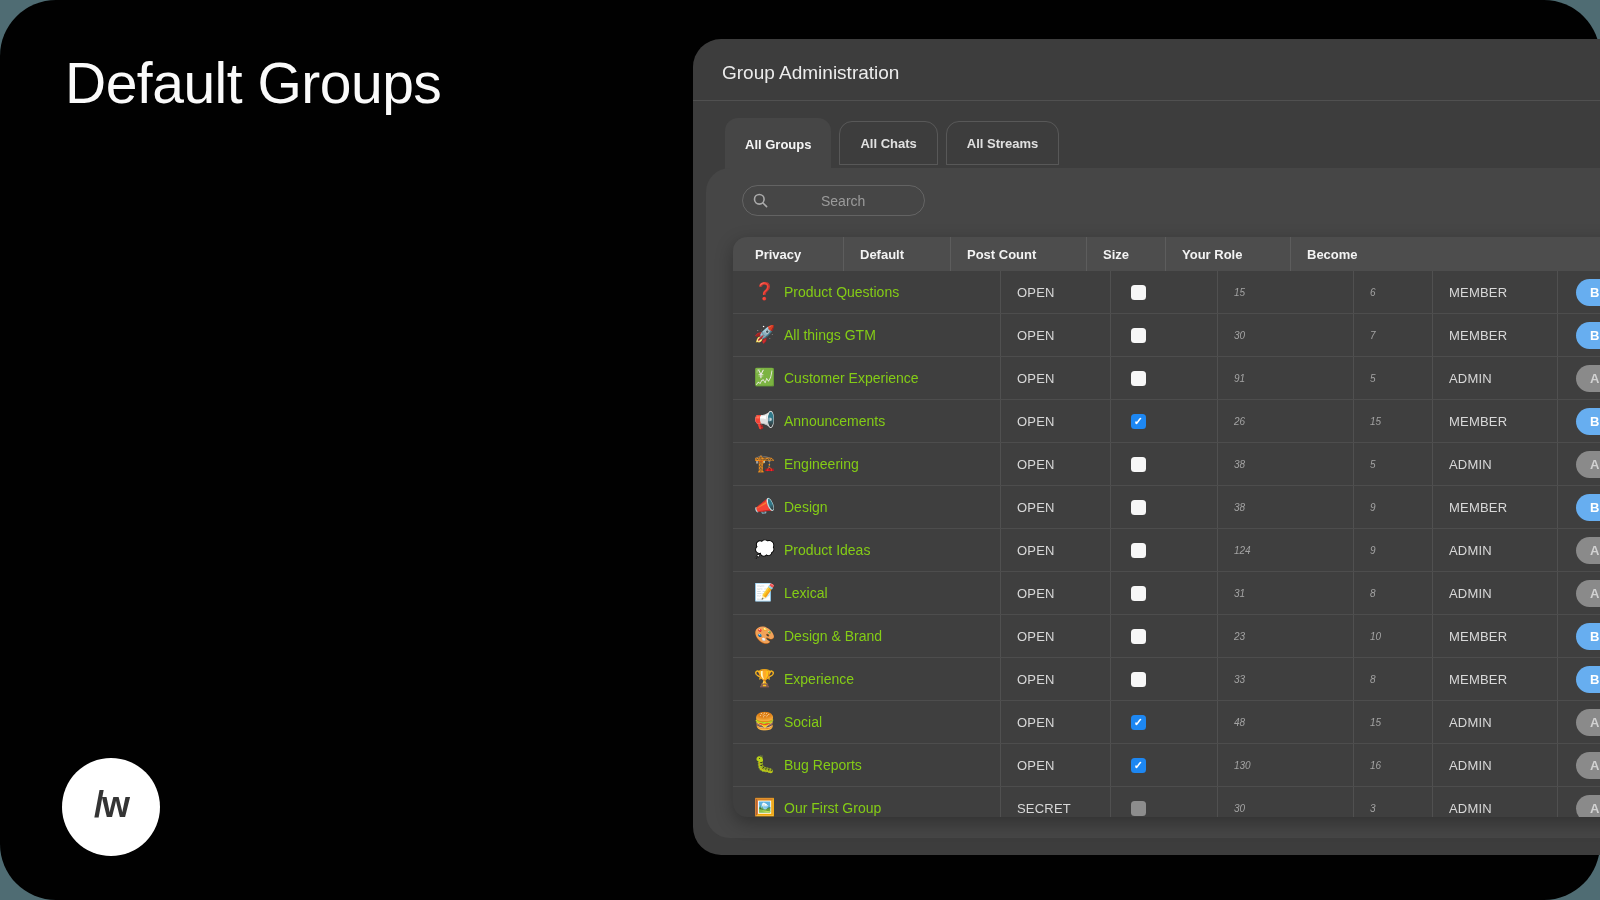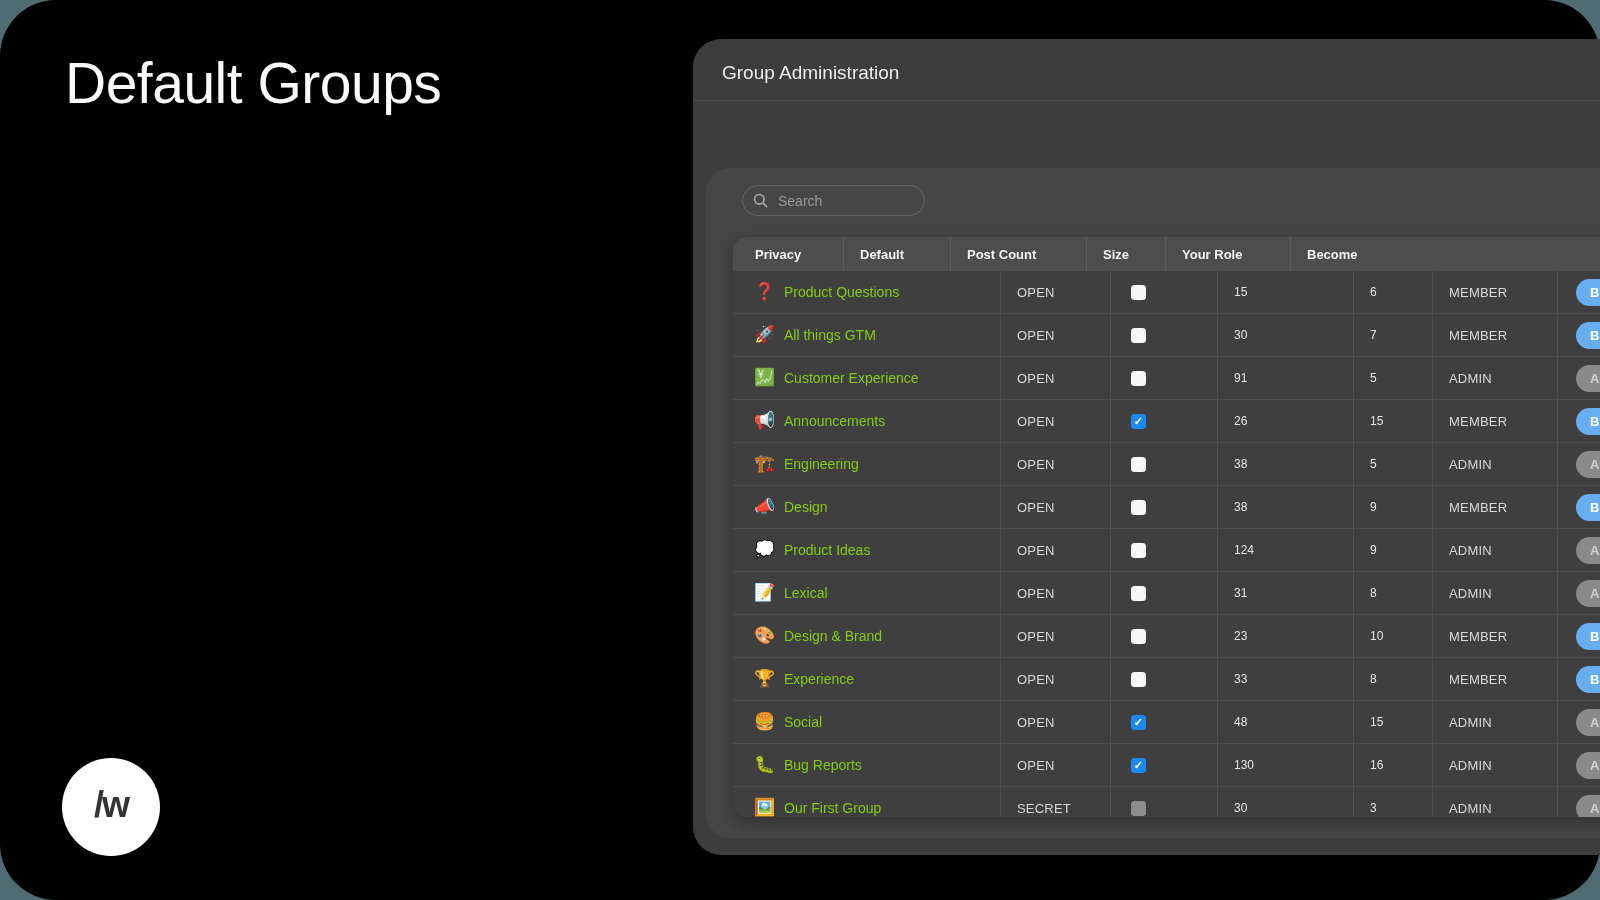--- a/index.html
+++ b/index.html
@@ -53,21 +53,21 @@
     border:1px solid rgba(255,255,255,0.14);height:44px;margin-top:3px;margin-left:8px;
   }
   
   .content{
     position:absolute;left:13px;top:129px;width:934px;height:670px;
     background:#464646;border-radius:24px;
   }
   .search-box{
     position:absolute;left:36px;top:17px;width:183px;height:31px;
     border:1px solid rgba(255,255,255,0.16);border-radius:16px;
-    display:flex;align-items:center;padding:0 10px;box-sizing:border-box;background:transparent;
+    display:flex;align-items:center;padding:0 10px;box-sizing:border-box;background:transparent;gap:43px;
   }
   .search-icon{display:flex;align-items:center;margin-right:8px;}
   .search-input{
     border:none;outline:none;background:transparent;width:120px;
     font-size:14px;color:#e6e6e6;font-family:"Liberation Sans",sans-serif;
   }
   .search-input::placeholder{color:#9b9b9b;}
   
   .table-card{
     position:absolute;left:27px;top:69px;width:907px;height:580px;
@@ -92,21 +92,21 @@
     box-sizing:border-box;display:flex;align-items:center;
     font-size:13px;color:#d8d8d8;padding-left:16px;letter-spacing:0.2px;
     border-left:1px solid rgba(255,255,255,0.09);
   }
   .td.name-cell{border-left:none;padding-left:22px;}
   .emoji{
     width:20px;height:20px;margin-right:9px;font-size:17px;line-height:20px;
     display:flex;align-items:center;justify-content:center;flex:0 0 auto;
   }
   .gname{font-size:14px;font-weight:400;color:#84cc16;letter-spacing:0;}
-  .num{font-size:12px;color:#e5e5e5;letter-spacing:0;}
+  .num{font-size:10px;color:#a3a3a3;letter-spacing:0;font-style:italic;}
   
   .c-name{width:267px;}
   .c-privacy{width:110px;}
   .c-default{width:107px;}
   .c-post{width:136px;}
   .c-size{width:79px;}
   .c-role{width:125px;}
   .c-become{width:83px;flex:1 0 auto;}
   
   .cb{
@@ -135,20 +135,25 @@
 <div class="logo-circle">
   <span class="logo-text">/w</span>
 </div>
 
 <div class="panel">
   <div class="panel-header">
     <span class="panel-title">Group Administration</span>
   </div>
   <div class="panel-divider"></div>
 
+  <div class="tabs" id="tabbar">
+      <div class="tab active">All Groups</div>
+      <div class="tab inactive">All Chats</div>
+      <div class="tab inactive">All Streams</div>
+    </div>
 
   <div class="content">
     <div class="search-box">
       <span class="search-icon">
         <svg width="15" height="15" viewBox="0 0 15 15">
           <circle cx="6.3" cy="6.3" r="4.8" fill="none" stroke="#aaaaaa" stroke-width="1.6"></circle>
           <line x1="10" y1="10" x2="13.6" y2="13.6" stroke="#aaaaaa" stroke-width="1.6" stroke-linecap="round"></line>
         </svg>
       </span>
       <input class="search-input" type="text" placeholder="Search" style="">

